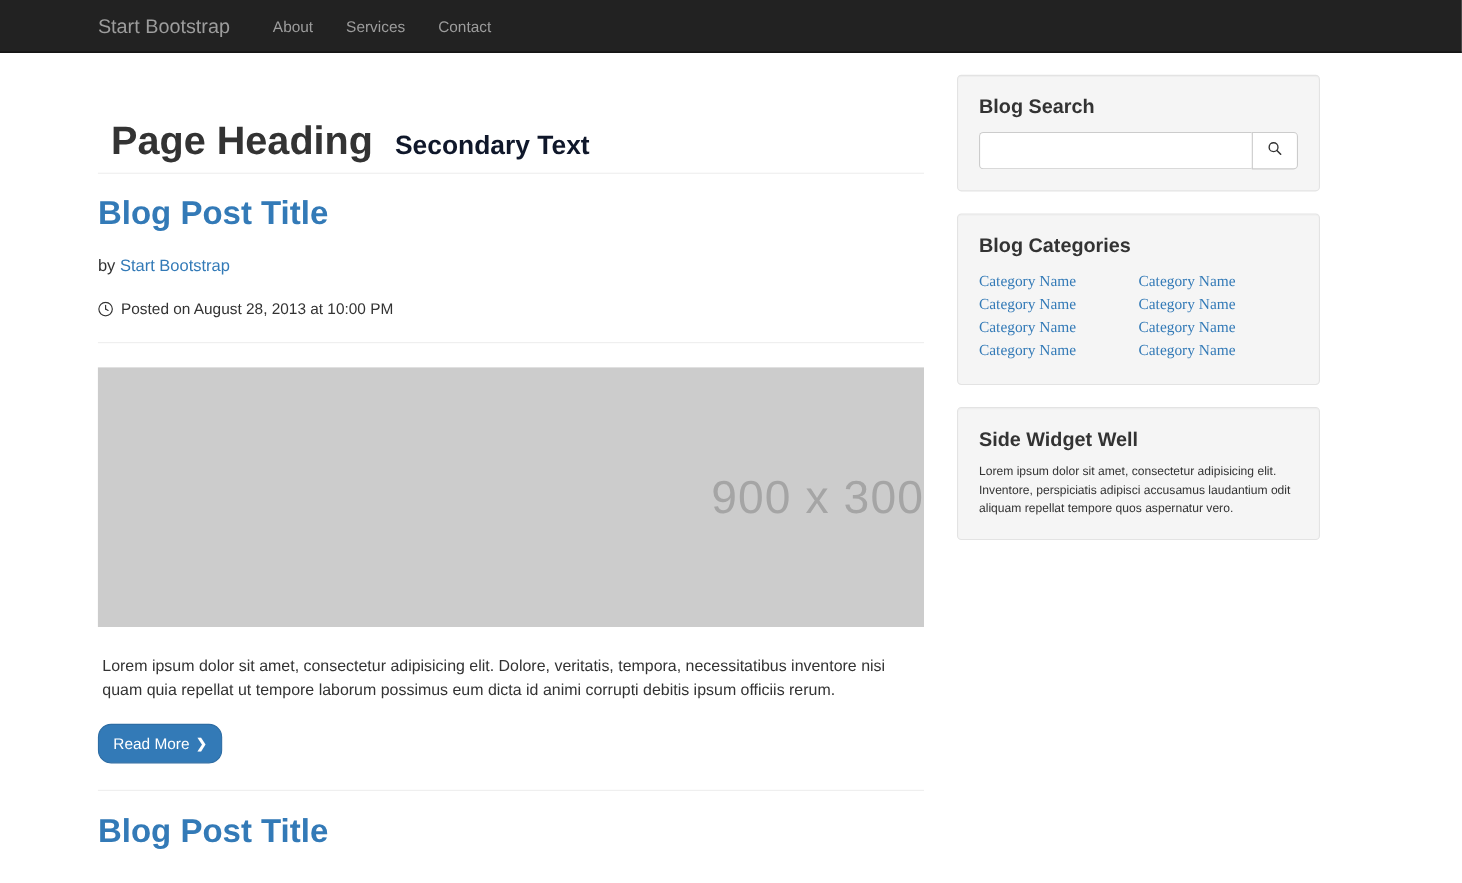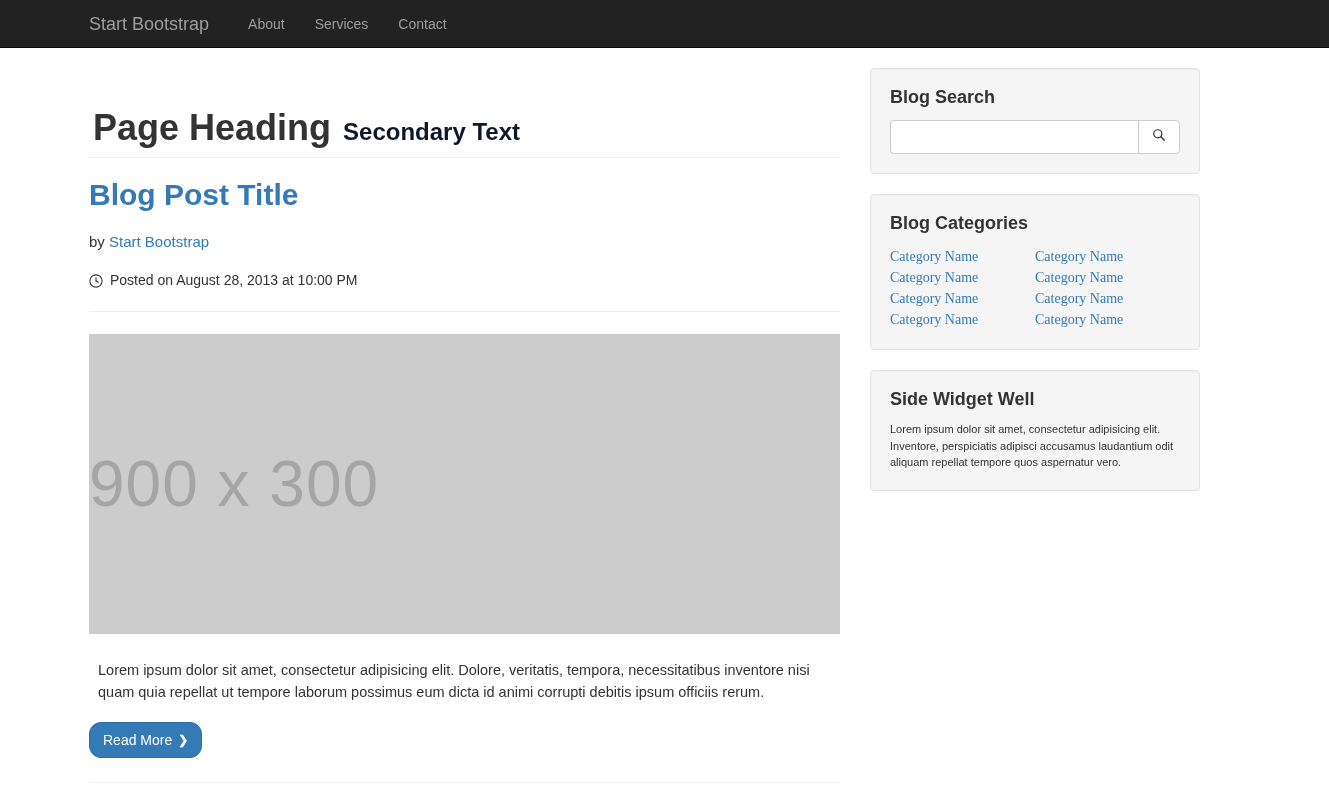--- a/index.html
+++ b/index.html
@@ -60,21 +60,21 @@
   .col-main { width: 751px; flex: 0 0 751px; padding-top: 20px; }
   .col-side { width: 360px; flex: 0 0 360px; padding-top: 20px; padding-left: 30px; }
 
   
   .page-header {
     margin: 40px 0 0 0;
     padding-bottom: 9px;
     border-bottom: 1px solid #eeeeee;
   }
   .page-header h1 {
-    margin: 4px;
+    margin: 12px;
     font-size: 36px;
     line-height: 1.1;
     font-weight: bold;
     color: #333333;
     display: inline;
   }
   .page-header small {
     font-size: 24px;
     font-weight: bold;
     line-height: 1;
@@ -111,35 +111,35 @@
   .icon-clock { display: inline-block; width: 14px; height: 14px; }
 
   .post-divider {
     border: 0;
     border-top: 1px solid #eeeeee;
     margin: 20px 0 0 0;
   }
 
   .post-image {
     width: 751px;
-    height: 300px;
+    height: 236px;
     background: #cccccc;
     margin-top: 22px;
     display: flex;
     align-items: center;
-    justify-content: flex-start;
+    justify-content: flex-end;
     color: #a5a5a5;
-    font-size: 64px;
+    font-size: 42px;
     font-weight: normal;
     letter-spacing: 1px;
     user-select: none;
   }
 
   .post-body {
-    margin: 25px 0 0 9px;
+    margin: 25px 0 0 4px;
     font-size: 14.5px;
     line-height: 1.55;
     color: #333333;
   }
 
   .btn-readmore {
     display: inline-flex;
     align-items: center;
     gap: 6px;
     margin-top: 18px;

